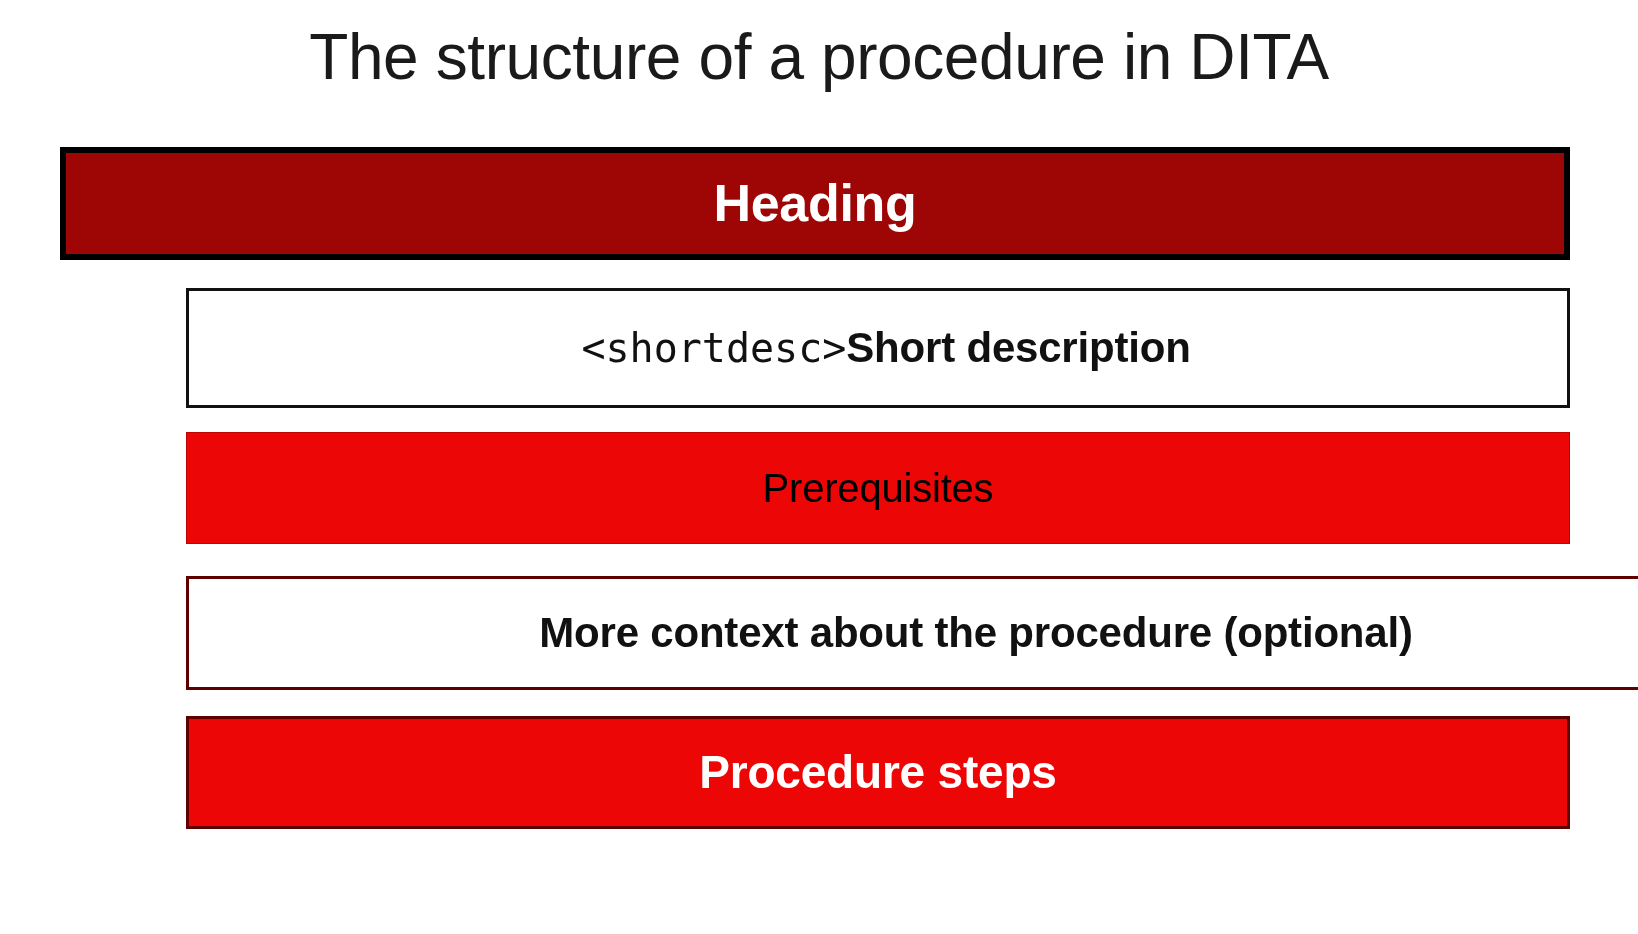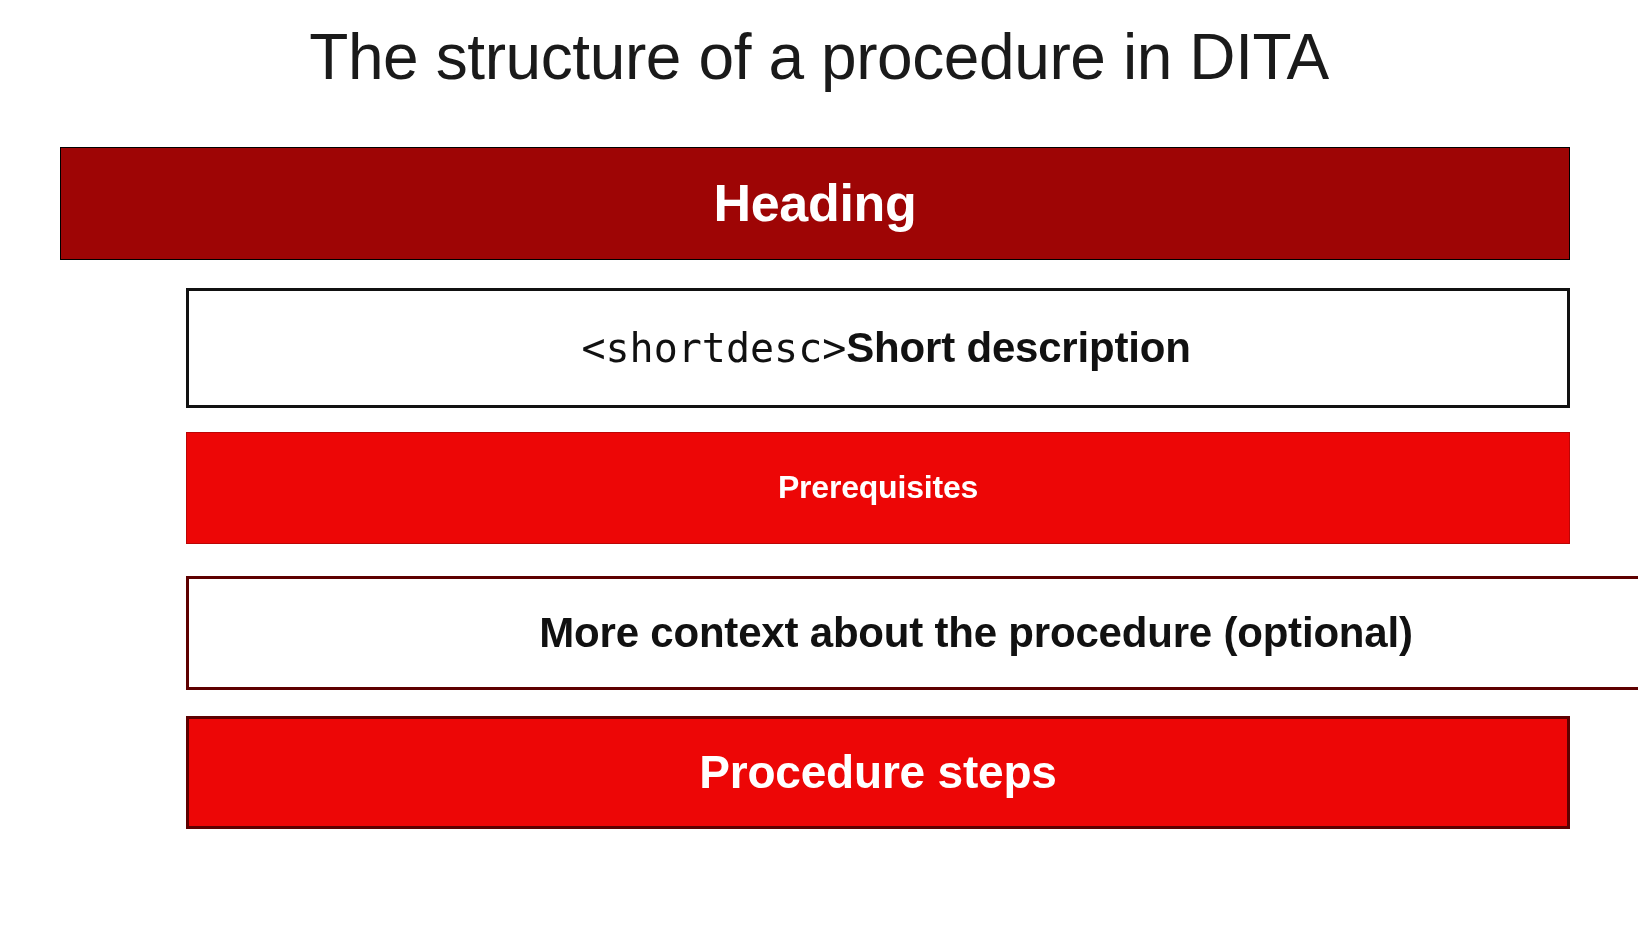--- a/index.html
+++ b/index.html
@@ -55,21 +55,21 @@
     line-height: 1.1;
   }
 
   
   .band-heading {
     left: 60px;
     top: 147px;
     width: 1510px;
     height: 113px;
     background: #9e0505;
-    border: 1px solid #000000;
+    border: 6px solid #000000;
   }
   .band-heading .band-label {
     color: #ffffff;
     font-size: 52px;
     font-weight: 700;
     letter-spacing: -0.3px;
   }
 
   
   .band-shortdesc {
@@ -97,23 +97,23 @@
   
   .band-prereq {
     left: 186px;
     top: 432px;
     width: 1384px;
     height: 112px;
     background: #ed0606;
     border: 1px solid #bb0505;
   }
   .band-prereq .band-label {
-    color: #ffffff;
-    font-size: 32px;
-    font-weight: 700;
+    color: #000000;
+    font-size: 40px;
+    font-weight: 400;
     letter-spacing: -0.2px;
   }
 
   
   .band-context {
     left: 186px;
     top: 576px;
     width: 1580px;
     height: 114px;
     background: #ffffff;

